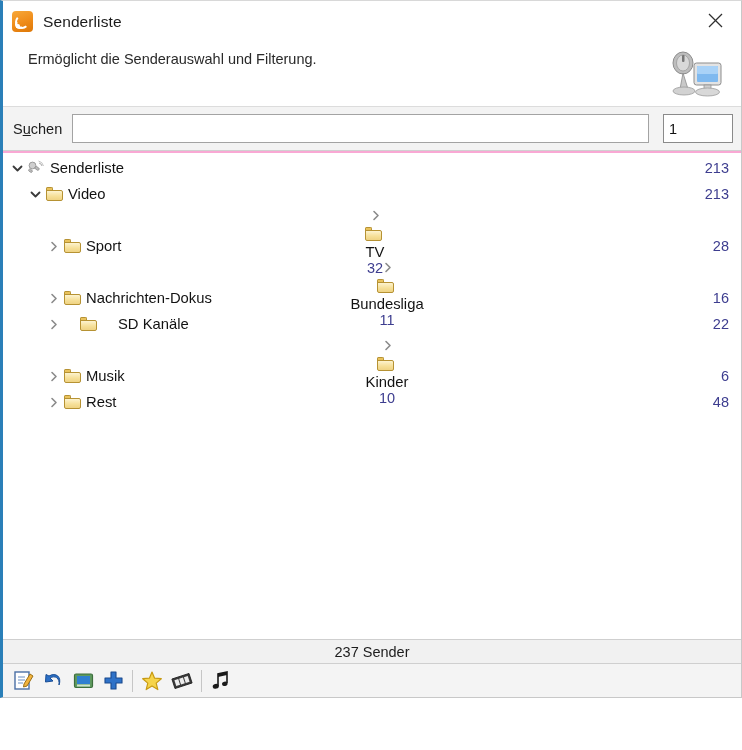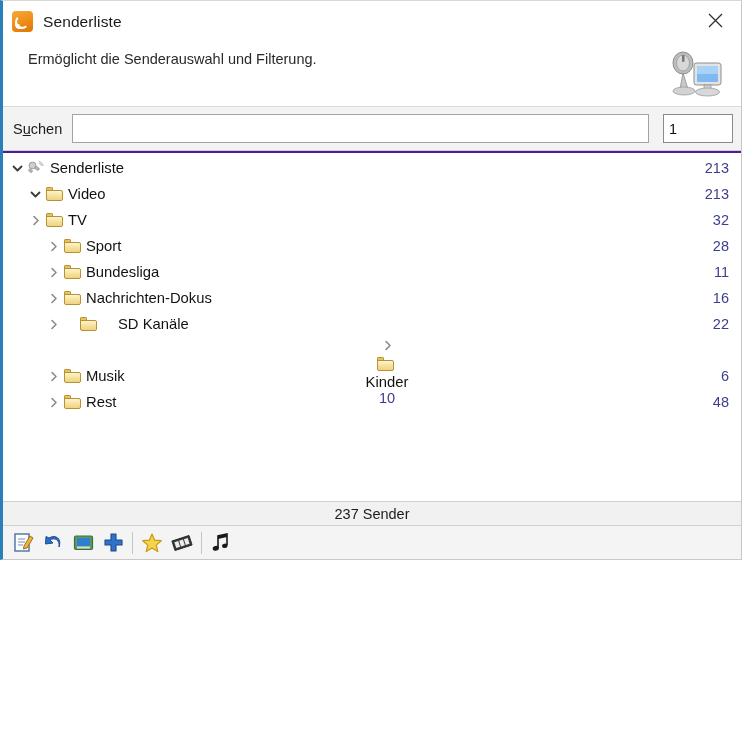--- a/index.html
+++ b/index.html
@@ -4,22 +4,22 @@
 <style>
   * { box-sizing: border-box; margin: 0; padding: 0; }
   html, body {
     width: 742px; height: 750px;
     font-family: "Liberation Sans", sans-serif;
     background: #ffffff;
     overflow: hidden;
   }
   #app {
     position: relative;
-    width: 742px; height: 560px;
-    background: #4c1d95;
+    width: 742px; height: 698px;
+    background: #f9a8d4;
     border-left: 3px solid #2a7fb8;
     border-right: 1px solid #c8c8c8;
     border-top: 1px solid #d8d8d8;
     border-bottom: 1px solid #c8c8c8;
   }
 
   
   .titlebar {
     position: relative;
     height: 41px;
@@ -294,21 +294,21 @@
         <span class="row-icon">
           <span class="folder">
             <span class="tab"></span>
             <span class="body"></span>
           </span>
         </span>
         <span class="row-label">Video</span>
         <span class="row-spacer"></span>
         <span class="row-count" style="color: rgb(61, 61, 143);">213</span>
       </div>
-      <div class="tree-row" style="padding-left: 24px;">
+      <div class="tree-row" style="padding-left: 18px; flex-direction: column;">
         <span class="chev">
           <svg width="11" height="11" viewBox="0 0 11 11">
             <path d="M4 1.5 L8 5.5 L4 9.5" fill="none" stroke="#8a8a8a" stroke-width="1.6" stroke-linecap="round" stroke-linejoin="round"></path>
           </svg>
         </span>
         <span class="row-icon">
           <span class="folder">
             <span class="tab"></span>
             <span class="body"></span>
           </span>
@@ -326,21 +326,21 @@
         <span class="row-icon">
           <span class="folder">
             <span class="tab"></span>
             <span class="body"></span>
           </span>
         </span>
         <span class="row-label">Sport</span>
         <span class="row-spacer"></span>
         <span class="row-count" style="color: rgb(61, 61, 143);">28</span>
       </div>
-      <div class="tree-row" style="padding-left: 42px;">
+      <div class="tree-row" style="padding-left: 42px; flex-direction: column;">
         <span class="chev">
           <svg width="11" height="11" viewBox="0 0 11 11">
             <path d="M4 1.5 L8 5.5 L4 9.5" fill="none" stroke="#8a8a8a" stroke-width="1.6" stroke-linecap="round" stroke-linejoin="round"></path>
           </svg>
         </span>
         <span class="row-icon">
           <span class="folder">
             <span class="tab"></span>
             <span class="body"></span>
           </span>

